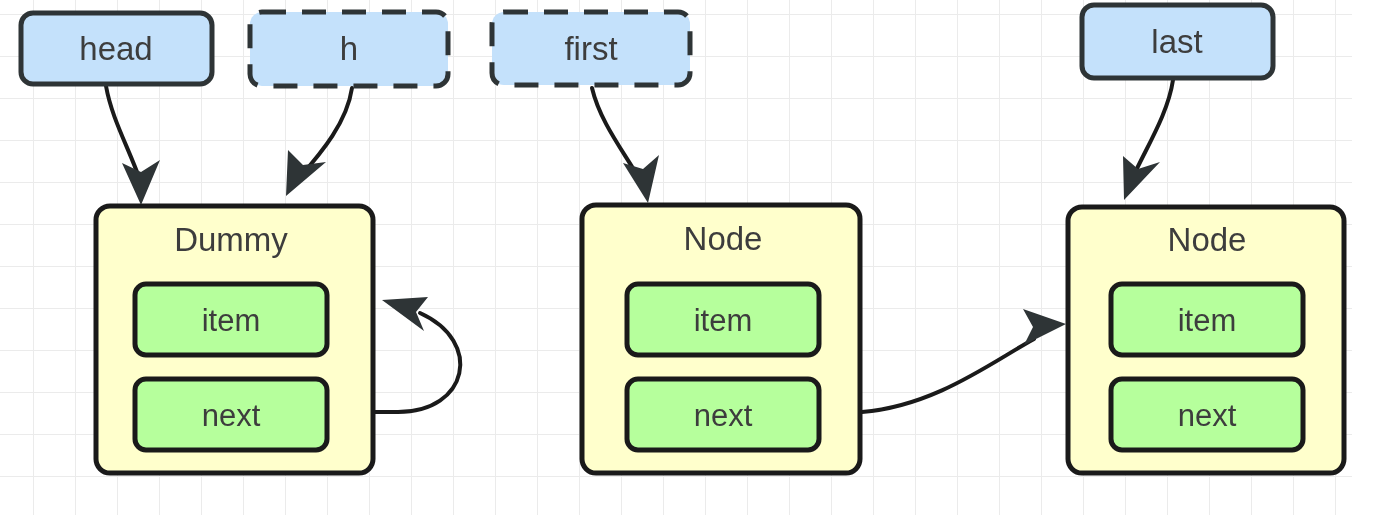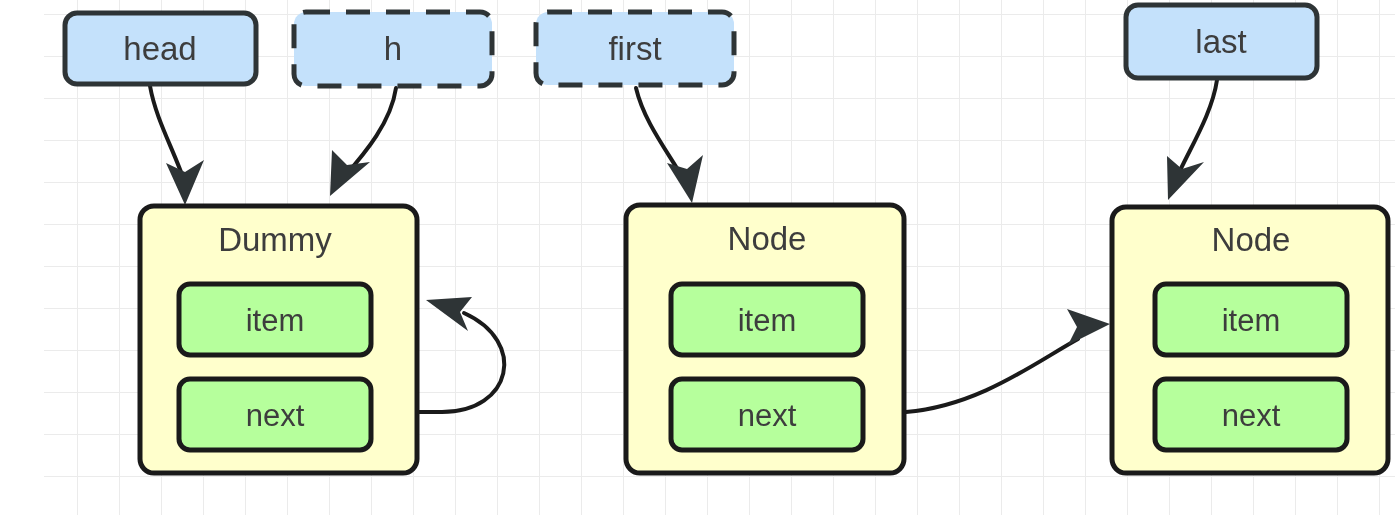--- a/index.html
+++ b/index.html
@@ -12,21 +12,20 @@
     width: 1352px;
     height: 515px;
     background-color: #ffffff;
     background-image:
       linear-gradient(to right, #ebebeb 1px, transparent 1px),
       linear-gradient(to bottom, #ebebeb 1px, transparent 1px);
     background-size: 42px 42px;
     background-position: -9px -28px;
     overflow: hidden;
     font-family: "Liberation Sans", sans-serif;
-    margin-left: 44px;
   }
   #diagram-svg {
     position: absolute;
     left: 0;
     top: 0;
     width: 1395px;
     height: 515px;
   }
   .node-title,
   .field-label,

